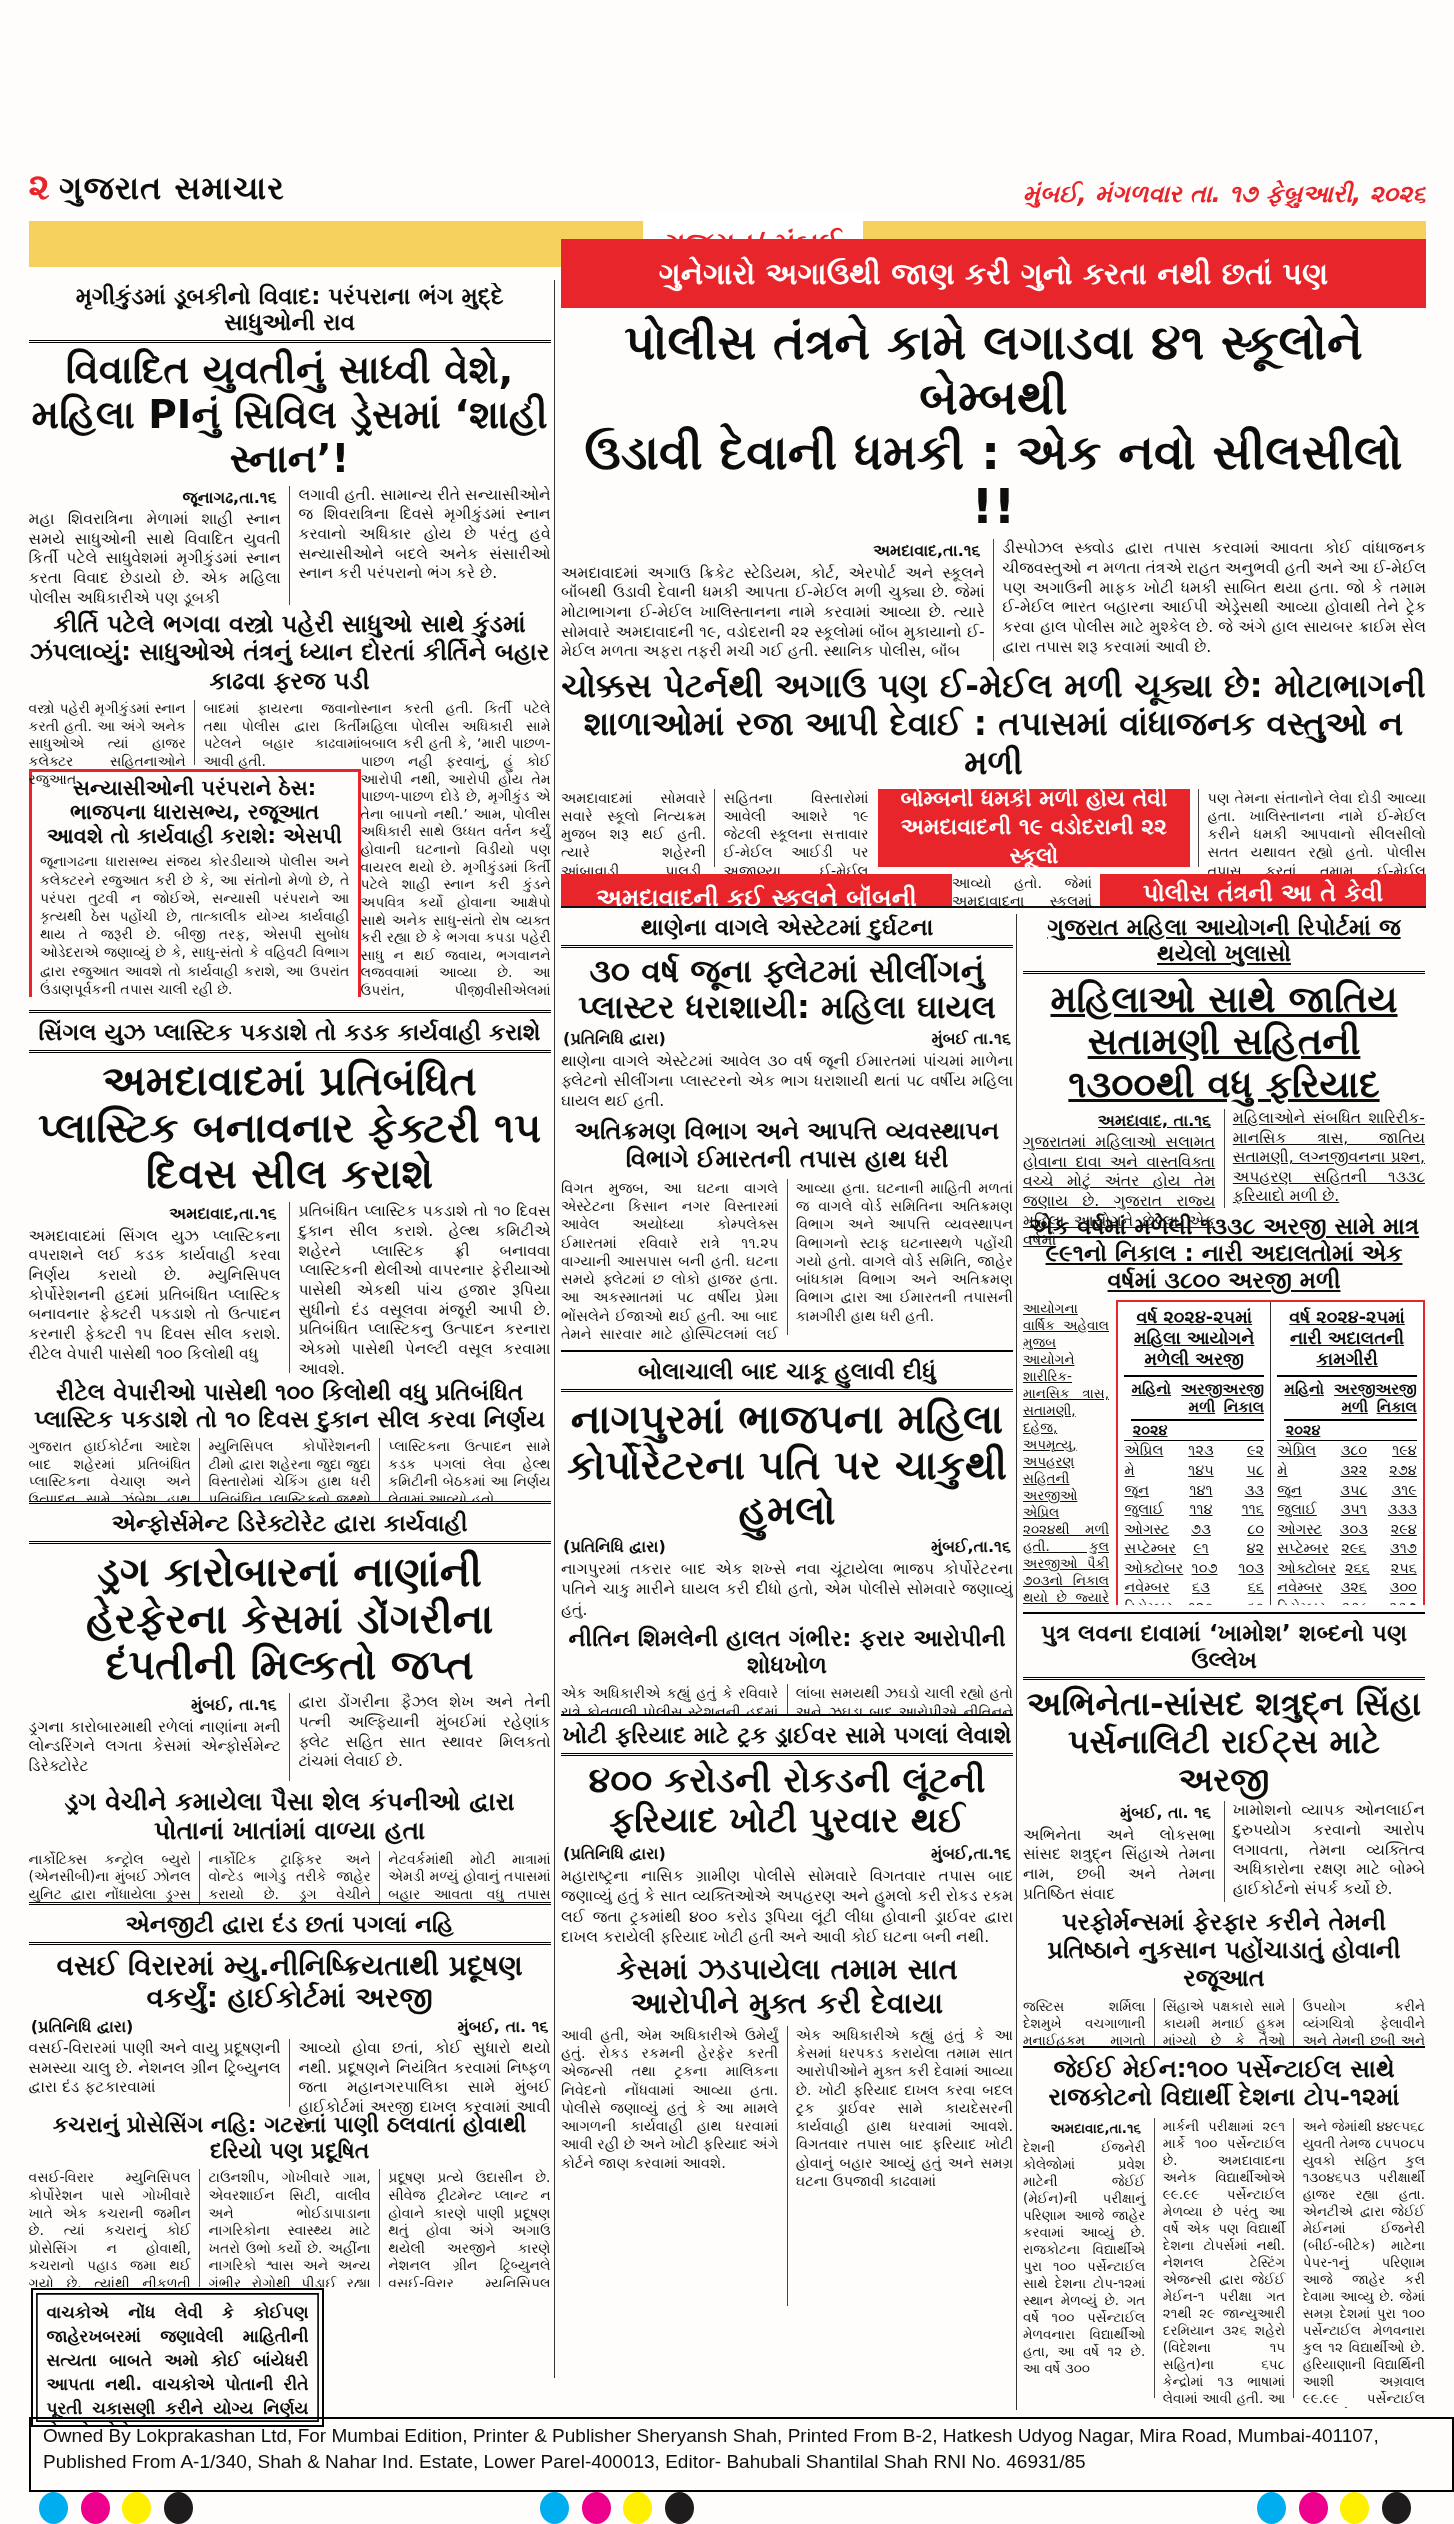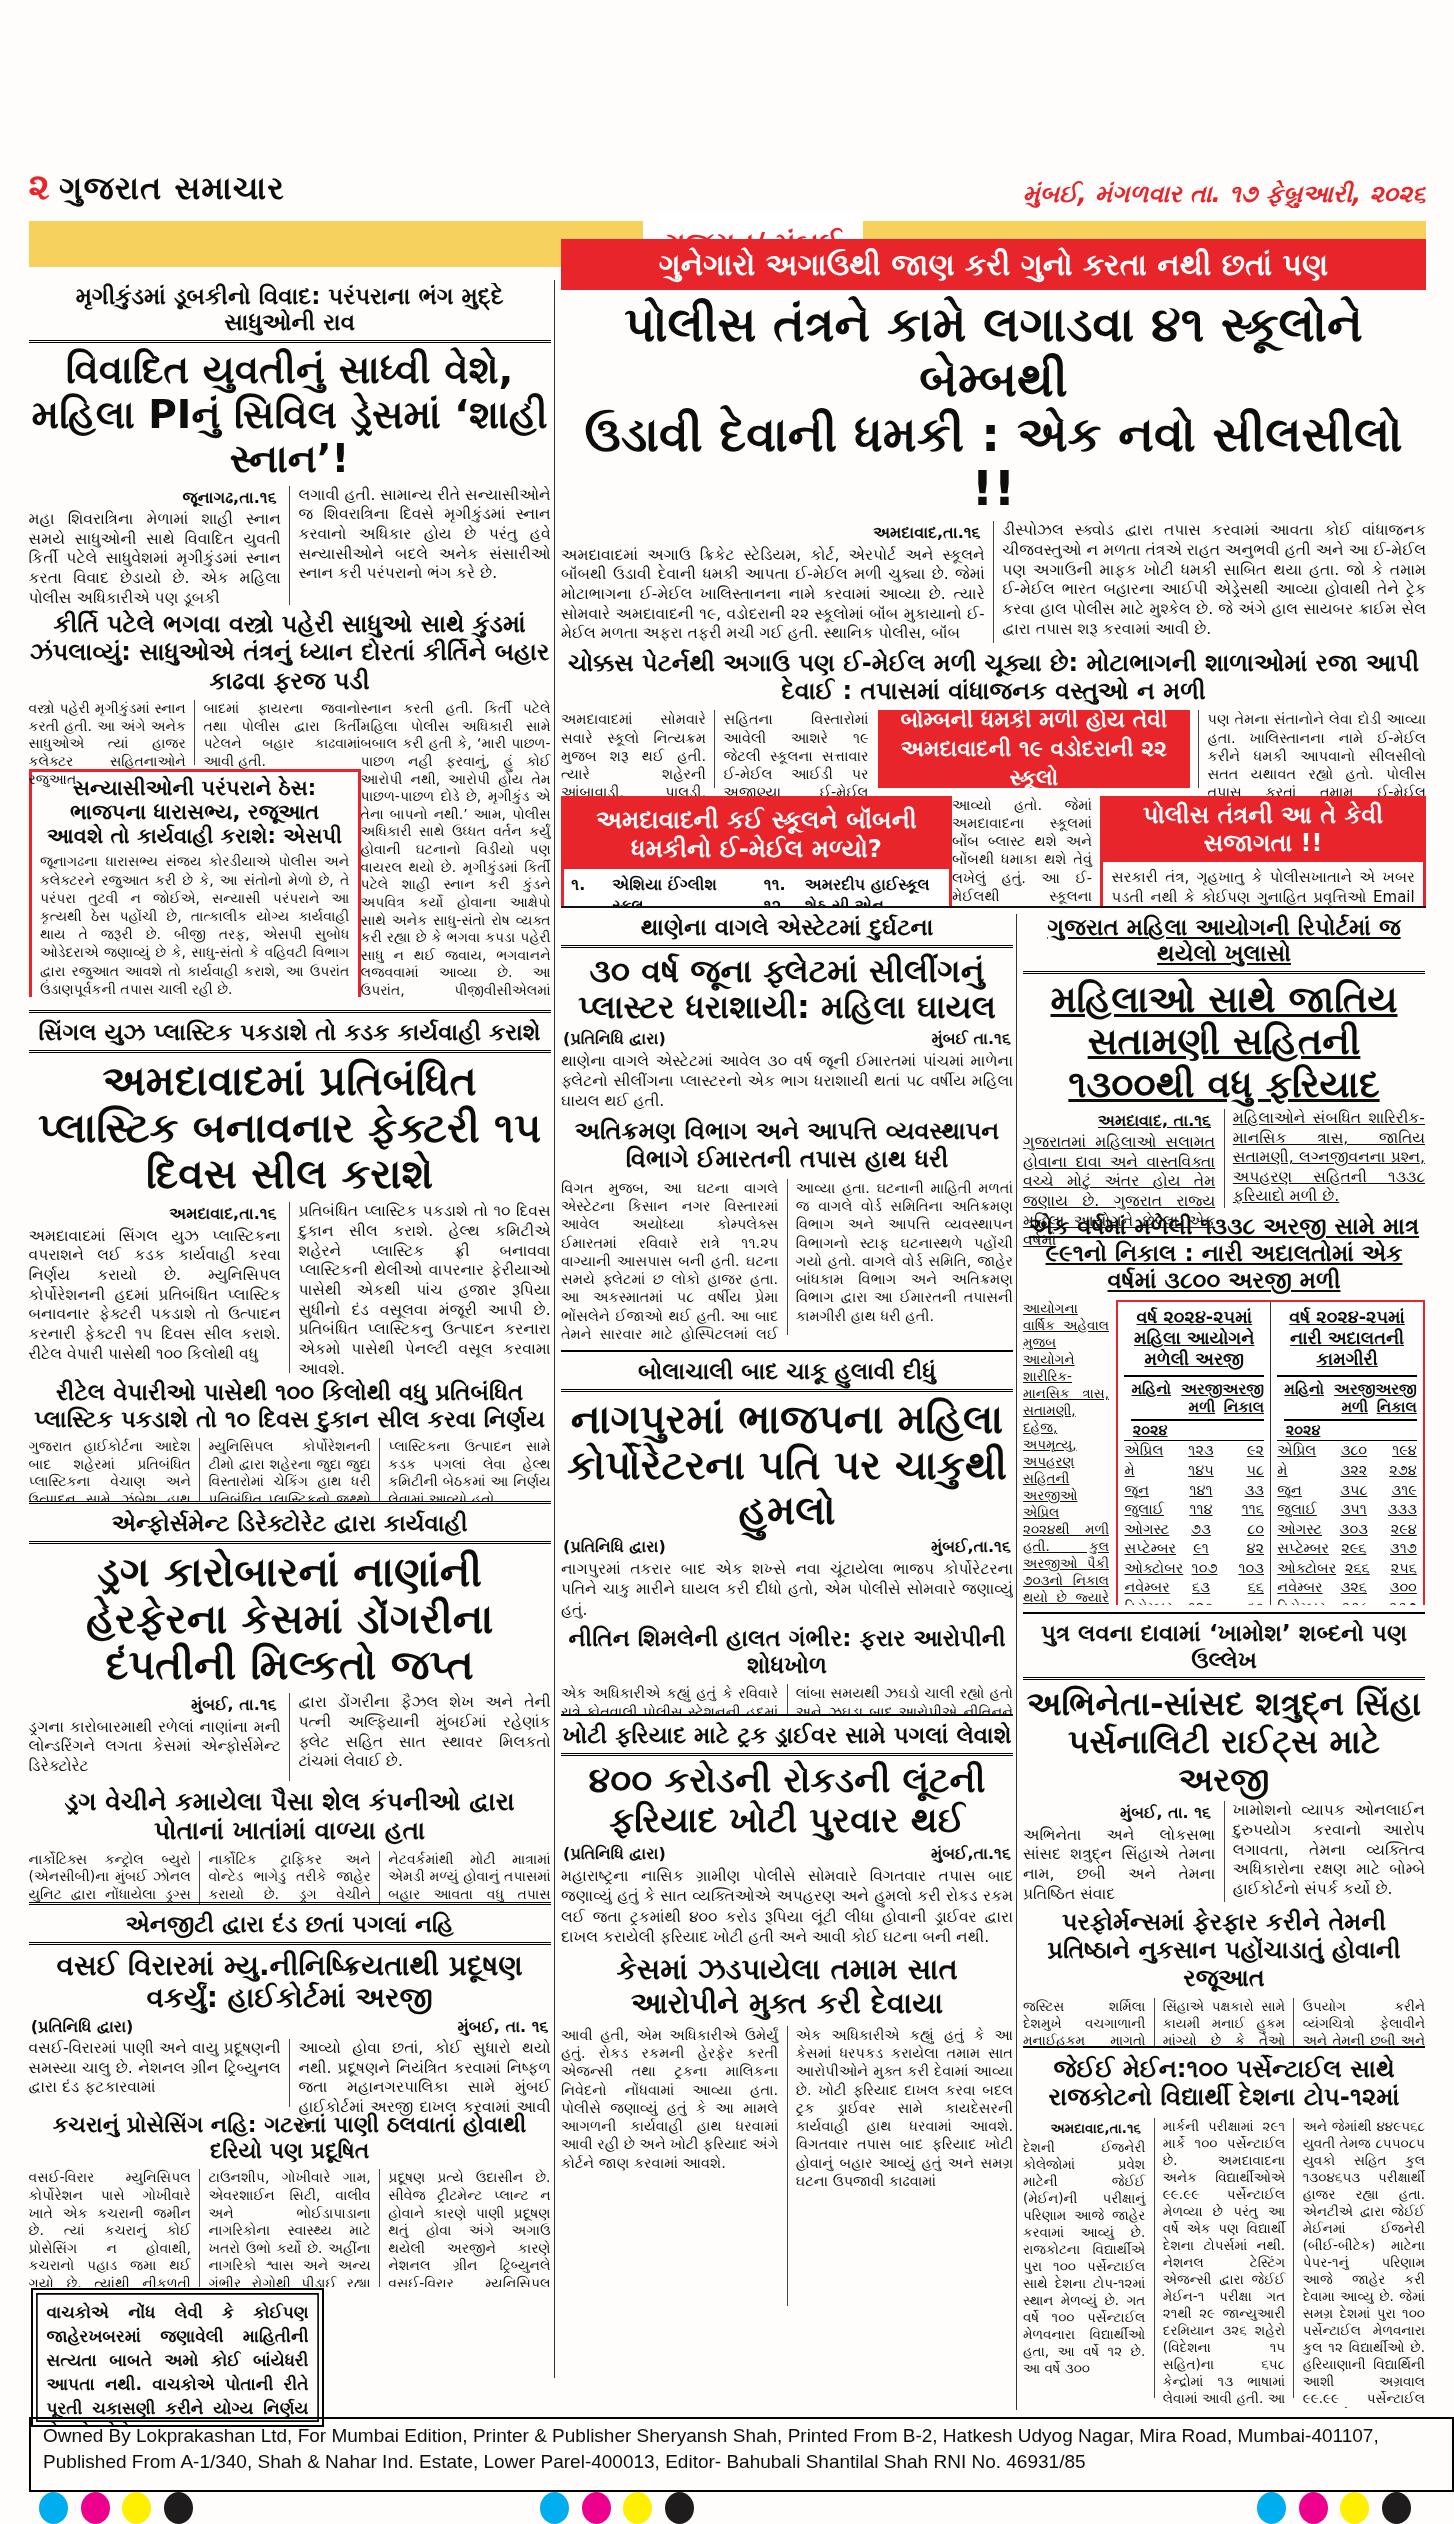--- a/index.html
+++ b/index.html
@@ -74,31 +74,31 @@
   <div class="abs" id="band"></div>
   <div class="abs" id="secpatch">
     <div>ગુજરાત/ મુંબઈ</div>
   </div>
 
   <div class="vrule" style="left:554px;top:280px;height:2098px;"></div>
   <div class="vrule" style="left:1016px;top:914px;height:1496px;"></div>
   <div class="hrule" style="left:561px;top:906px;width:865px;"></div>
 
   <div class="abs" style="left:561px;top:239px;width:865px;height:667px;">
-    <div class="redband" style="height:51px;display:flex;align-items:center;justify-content:center;font-size:30px;">ગુનેગારો અગાઉથી જાણ કરી ગુનો કરતા નથી છતાં પણ</div>
+    <div class="redband" style="height:69px;display:flex;align-items:center;justify-content:center;font-size:30px;">ગુનેગારો અગાઉથી જાણ કરી ગુનો કરતા નથી છતાં પણ</div>
     <div class="hl" style="font-size:48px;margin-top:7.3px;">પોલીસ તંત્રને કામે લગાડવા ૪૧ સ્કૂલોને બેમ્બથી</div>
     <div class="hl" style="font-size:48px;">ઉડાવી દેવાની ધમકી : એક નવો સીલસીલો !!</div>
     <div class="cols" style="height:122px;margin-top:5.2px;">
       <div class="col">
         <div class="dl">અમદાવાદ,તા.૧૬</div>
         <div class="jt">અમદાવાદમાં અગાઉ ક્રિકેટ સ્ટેડિયમ, કોર્ટ, એરપોર્ટ અને સ્કૂલને બૉંબથી ઉડાવી દેવાની ધમકી આપતા ઈ-મેઈલ મળી ચુક્યા છે. જેમાં મોટાભાગના ઈ-મેઈલ ખાલિસ્તાનના નામે કરવામાં આવ્યા છે. ત્યારે સોમવારે અમદાવાદની ૧૯, વડોદરાની ૨૨ સ્કૂલોમાં બૉંબ મુકાયાનો ઈ-મેઈલ મળતા અફરા તફરી મચી ગઈ હતી. સ્થાનિક પોલીસ, બૉંબ</div>
       </div>
       <div class="col">ડીસ્પોઝલ સ્ક્વોડ દ્વારા તપાસ કરવામાં આવતા કોઈ વાંધાજનક ચીજવસ્તુઓ ન મળતા તંત્રએ રાહત અનુભવી હતી અને આ ઈ-મેઈલ પણ અગાઉની માફક ખોટી ધમકી સાબિત થયા હતા. જો કે તમામ ઈ-મેઈલ ભારત બહારના આઈપી એડ્રેસથી આવ્યા હોવાથી તેને ટ્રેક કરવા હાલ પોલીસ માટે મુશ્કેલ છે. જે અંગે હાલ સાયબર ક્રાઈમ સેલ દ્વારા તપાસ શરૂ કરવામાં આવી છે.</div>
     </div>
-    <div class="subhead" style="font-size:24px;">ચોક્કસ પેટર્નથી અગાઉ પણ ઈ-મેઈલ મળી ચૂક્યા છે: મોટાભાગની શાળાઓમાં રજા આપી દેવાઈ : તપાસમાં વાંધાજનક વસ્તુઓ ન મળી</div>
+    <div class="subhead" style="font-size:33px;">ચોક્કસ પેટર્નથી અગાઉ પણ ઈ-મેઈલ મળી ચૂક્યા છે: મોટાભાગની શાળાઓમાં રજા આપી દેવાઈ : તપાસમાં વાંધાજનક વસ્તુઓ ન મળી</div>
 
     <div class="cols" style="height:78px;margin-top:2.1px;">
       <div class="col" style="flex:0 0 145px;font-size:14.5px;">અમદાવાદમાં સોમવારે સવારે સ્કૂલો નિત્યક્રમ મુજબ શરૂ થઈ હતી. ત્યારે શહેરની આંબાવાડી, પાલડી, ઘોડાસર, નારણપુરા, બાપુનગર, મેઘાણીનગર</div>
       <div class="col" style="flex:0 0 145px;font-size:14.5px;">સહિતના વિસ્તારોમાં આવેલી આશરે ૧૯ જેટલી સ્કૂલના સત્તાવાર ઈ-મેઈલ આઈડી પર અજાણ્યા ઈ-મેઈલ આઈડી પરથી ખાલિસ્તાનના નામે ઈ-મેઈલ</div>
       <div class="col" style="flex:0 0 312px;border-left:none;padding:0;margin-left:9.3px;">
         <div class="redband" style="height:100%;display:flex;align-items:center;justify-content:center;font-size:22px;line-height:1.3;padding:0 10.4px;">બોમ્બની ધમકી મળી હોય તેવી અમદાવાદની ૧૯ વડોદરાની ૨૨ સ્કૂલો</div>
       </div>
       <div class="col" style="font-size:14.5px;">પણ તેમના સંતાનોને લેવા દોડી આવ્યા હતા. ખાલિસ્તાનના નામે ઈ-મેઈલ કરીને ધમકી આપવાનો સીલસીલો સતત યથાવત રહ્યો હતો. પોલીસ તપાસ કરતાં તમામ ઈ-મેઈલ વિદેશમાંથી કરાયાની વિગતો જાણવા મળી છે. જે અંગે વધુ તપાસ શરૂ કરવામાં આવી છે.</div>
     </div>
 

